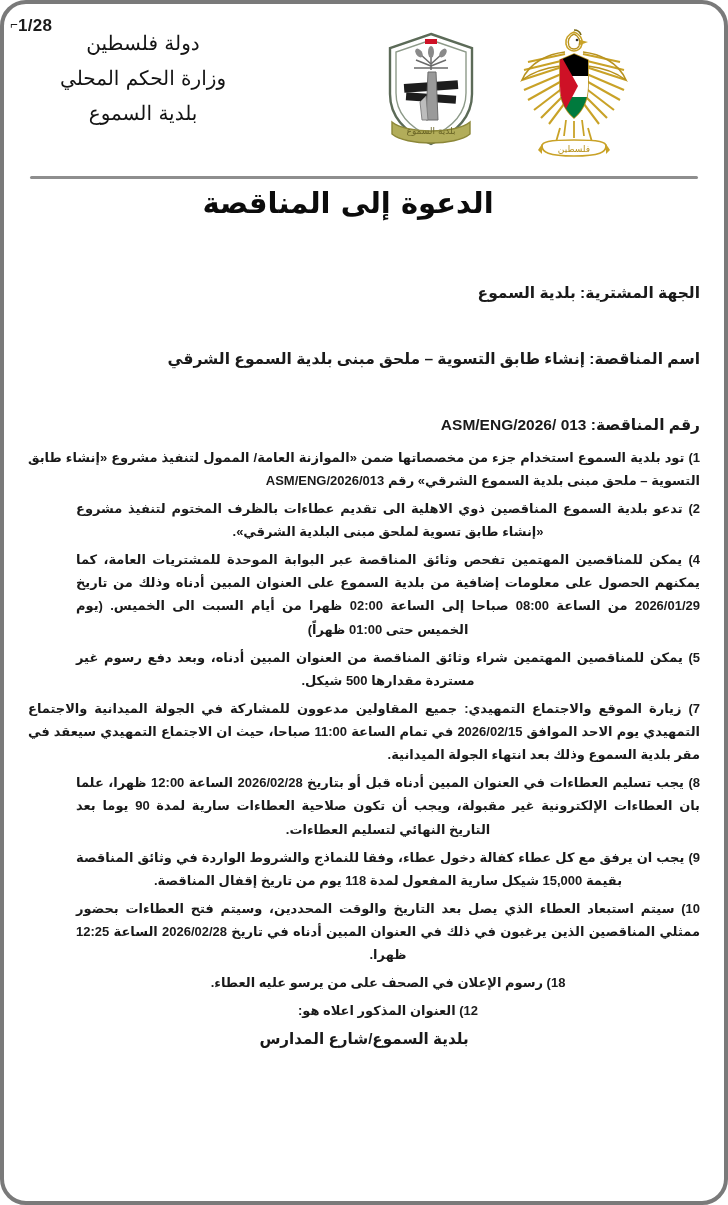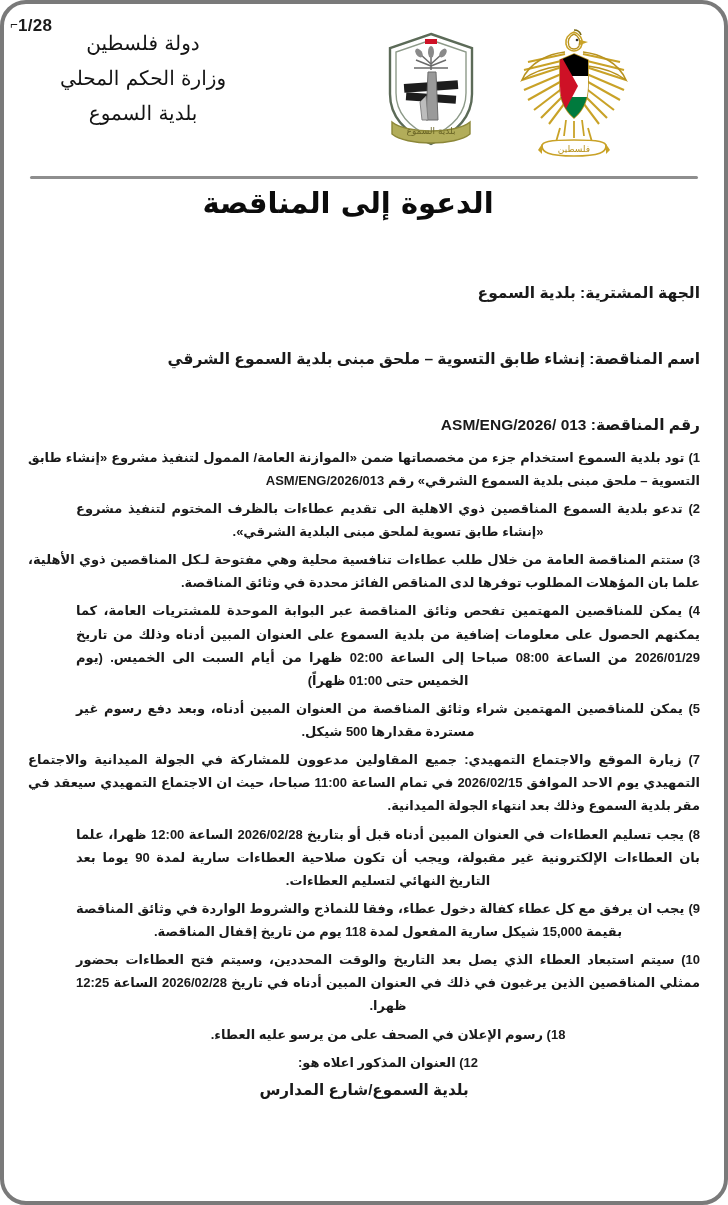--- a/index.html
+++ b/index.html
@@ -255,21 +255,20 @@
   <div class="title">الدعوة إلى المناقصة</div>
 
   <div class="body">
 
     <div class="meta-line">الجهة المشترية: بلدية السموع</div>
     <div class="meta-line">اسم المناقصة: إنشاء طابق التسوية – ملحق مبنى بلدية السموع الشرقي</div>
     <div class="meta-line">رقم المناقصة: 013 /ASM/ENG/2026</div>
 
     <div class="clause">1) تود بلدية السموع استخدام جزء من مخصصاتها ضمن «الموازنة العامة/ الممول لتنفيذ مشروع «إنشاء طابق التسوية – ملحق مبنى بلدية السموع الشرقي» رقم 013/ASM/ENG/2026</div>
     <div class="clause center-last">2) تدعو بلدية السموع المناقصين ذوي الاهلية الى تقديم عطاءات بالظرف المختوم لتنفيذ مشروع «إنشاء طابق تسوية لملحق مبنى البلدية الشرقي».</div>
-    <div class="clause">3) ستتم المناقصة العامة من خلال طلب عطاءات تنافسية محلية وهي مفتوحة لـكل المناقصين ذوي الأهلية، علما بان المؤهلات المطلوب توفرها لدى المناقص الفائز محددة في وثائق المناقصة.</div>
     <div class="clause center-last">4) يمكن للمناقصين المهتمين تفحص وثائق المناقصة عبر البوابة الموحدة للمشتريات العامة، كما يمكنهم الحصول على معلومات إضافية من بلدية السموع على العنوان المبين أدناه وذلك من تاريخ 2026/01/29 من الساعة 08:00 صباحا إلى الساعة 02:00 ظهرا من أيام السبت الى الخميس. (يوم الخميس حتى 01:00 ظهراً)</div>
     <div class="clause center-last">5) يمكن للمناقصين المهتمين شراء وثائق المناقصة من العنوان المبين أدناه، وبعد دفع رسوم غير مستردة مقدارها 500 شيكل.</div>
     <div class="clause">7) زيارة الموقع والاجتماع التمهيدي: جميع المقاولين مدعوون للمشاركة في الجولة الميدانية والاجتماع التمهيدي يوم الاحد الموافق 2026/02/15 في تمام الساعة 11:00 صباحا، حيث ان الاجتماع التمهيدي سيعقد في مقر بلدية السموع وذلك بعد انتهاء الجولة الميدانية.</div>
     <div class="clause center-last">8) يجب تسليم العطاءات في العنوان المبين أدناه قبل أو بتاريخ 2026/02/28 الساعة 12:00 ظهرا، علما بان العطاءات الإلكترونية غير مقبولة، ويجب أن تكون صلاحية العطاءات سارية لمدة 90 يوما بعد التاريخ النهائي لتسليم العطاءات.</div>
     <div class="clause center-last">9) يجب ان يرفق مع كل عطاء كفالة دخول عطاء، وفقا للنماذج والشروط الواردة في وثائق المناقصة بقيمة 15,000 شيكل سارية المفعول لمدة 118 يوم من تاريخ إقفال المناقصة.</div>
     <div class="clause center-last">10) سيتم استبعاد العطاء الذي يصل بعد التاريخ والوقت المحددين، وسيتم فتح العطاءات بحضور ممثلي المناقصين الذين يرغبون في ذلك في العنوان المبين أدناه في تاريخ 2026/02/28 الساعة 12:25 ظهرا.</div>
     <div class="clause center-last">18) رسوم الإعلان في الصحف على من يرسو عليه العطاء.</div>
     <div class="clause center-last">12) العنوان المذكور اعلاه هو:</div>
 
     <div class="addr">بلدية السموع/شارع المدارس</div>

